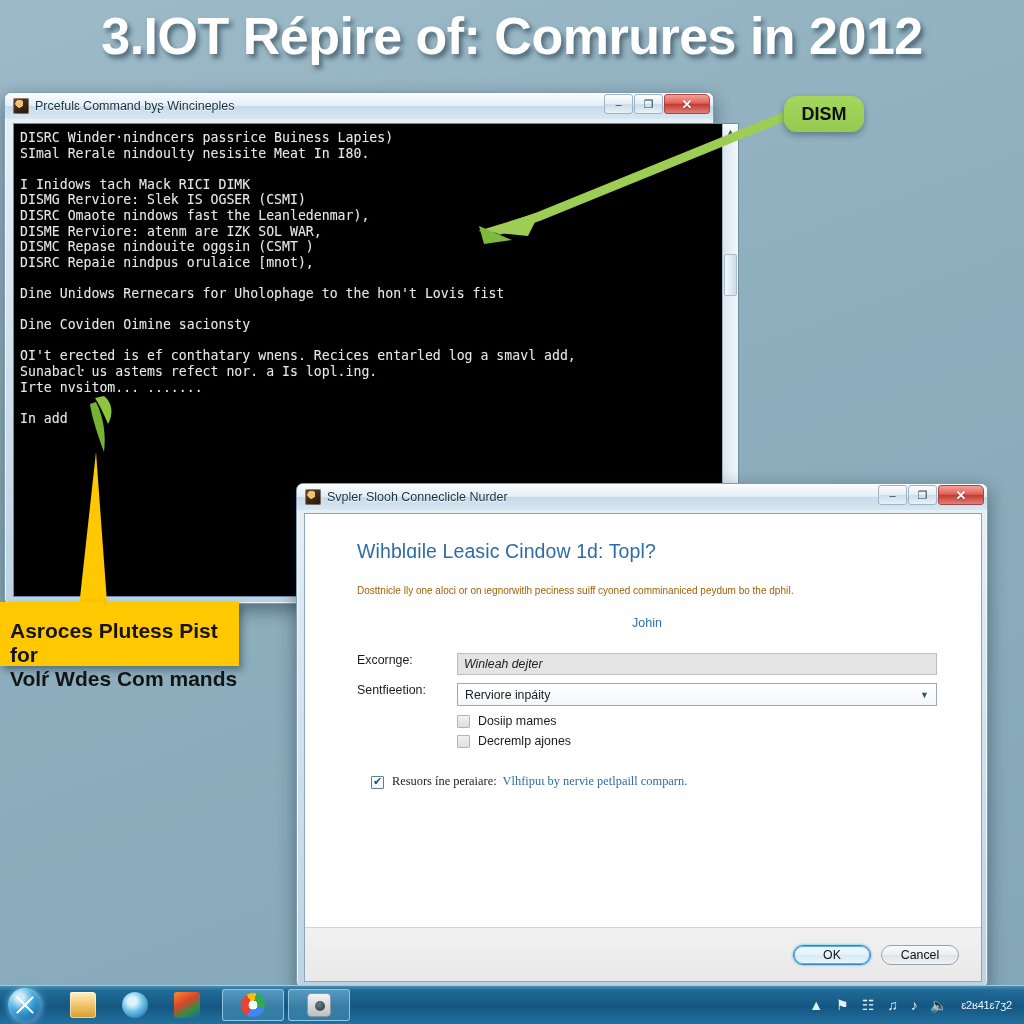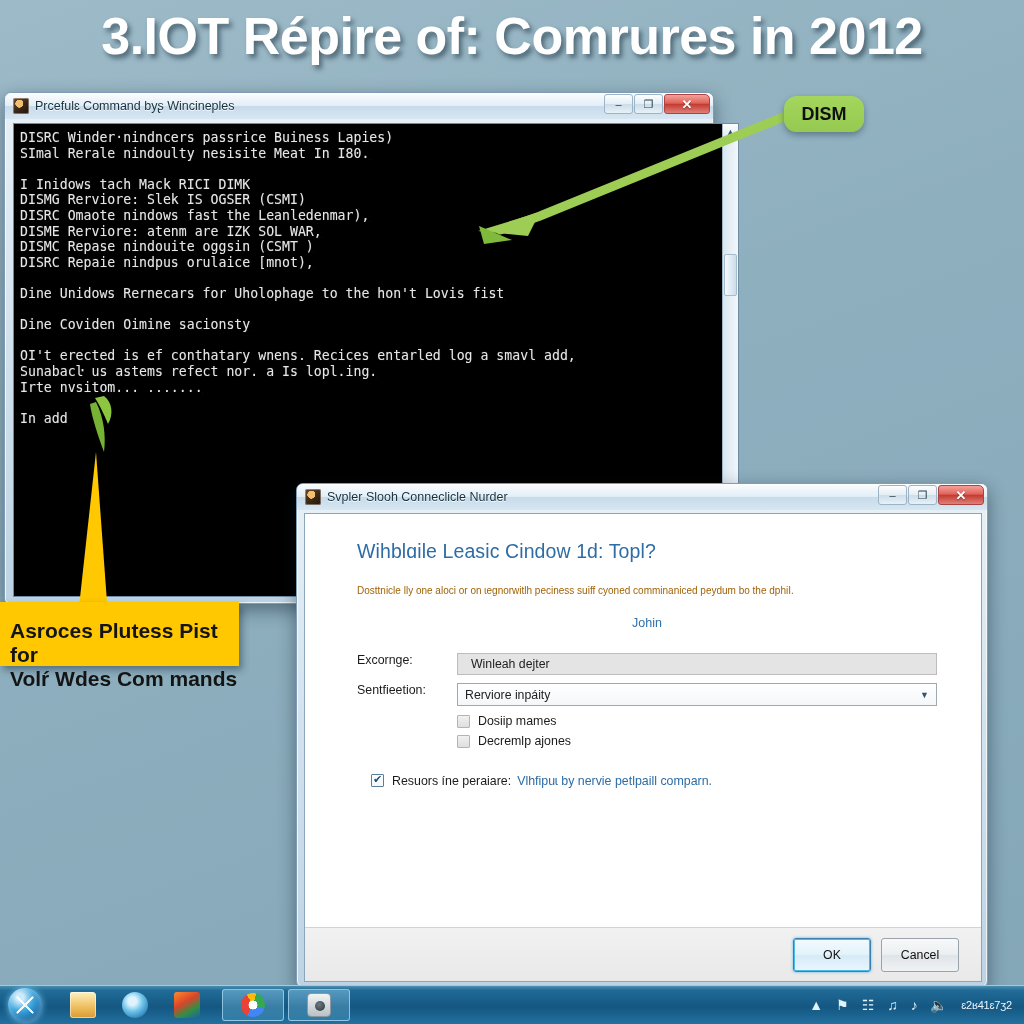--- a/index.html
+++ b/index.html
@@ -133,22 +133,22 @@
   }
   #dlg-desc { font-size: 10px; color: #a16207; margin-bottom: 20px; white-space: nowrap; }
   .group-head { display: flex; align-items: center; gap: 8px; margin-bottom: 14px; flex-direction: column; }
   .group-label { font-size: 12.5px; color: #2f72ad; white-space: nowrap; }
   .group-rule { flex: 1 1 auto; height: 1px; background: #d2d9df; }
   .frow { display: flex; align-items: flex-start; margin-bottom: 8px; }
   .flabel { width: 100px; font-size: 12.4px; color: #1b1b1b; }
   .ftext {
     flex: 1 1 auto; height: 22px;
     background: #e4e4e4; border: 1px solid #bcbcbc;
-    font-size: 12.3px; color: #222; padding: 3px 13px;
-    white-space: nowrap; overflow: hidden;
+    font-size: 12.3px; color: #222; padding: 3px 6px;
+    white-space: nowrap; overflow: hidden; font-style: italic;
   }
   .fselect {
     flex: 1 1 auto; height: 23px;
     background: linear-gradient(180deg,#ffffff,#f4f7f9);
     border: 1px solid #9fa9b2;
     font-size: 12.3px; color: #222; padding: 3px 7px;
     display: flex; align-items: center; justify-content: space-between;
     white-space: nowrap; overflow: hidden;
   }
   .caret { font-size: 9px; color: #35556a; }
@@ -161,34 +161,34 @@
   .cbox.checked {
     background: linear-gradient(180deg,#ffffff,#f2f6f9);
     border: 1px solid #5c7f99;
     position: relative;
   }
   .cbox.checked::after {
     content: "\2714"; position: absolute; left: 1px; top: -2px;
     font-size: 11px; color: #1d4f73;
   }
   .cblabel { font-size: 12.4px; color: #1b1b1b; white-space: nowrap; }
-  #bottomrow { display: flex; align-items: flex-start; margin: 26px 0 0 14px; }
+  #bottomrow { display: flex; align-items: flex-end; margin: 26px 0 0 14px; font-family: Liberation Serif, serif; }
   .link { color: #2e6ca4; text-decoration: none; }
   #dlgfooter {
     flex: 0 0 54px;
     background: linear-gradient(180deg,#f1f1f1,#e9e9e9);
     border-top: 1px solid #d3d3d3;
     display: flex; align-items: center; justify-content: flex-end;
     gap: 10px; padding-right: 22px;
   }
   .dbtn {
-    width: 78px; height: 34px;
+    width: 78px; height: 20px;
     font-size: 12.3px; color: #111;
     display: flex; align-items: center; justify-content: center;
-    border: 1px solid #9aa3ab; border-radius: 3px;
+    border: 1px solid #9aa3ab; border-radius: 10px;
     background: linear-gradient(180deg,#f7f9fa 0%,#eceff1 48%,#dfe4e8 52%,#f0f3f5 100%);
     cursor: default;
   }
   .dbtn.default {
     border: 1px solid #3c7fb1;
     box-shadow: 0 0 0 1px #4fb8ea inset, 0 0 3px rgba(60,160,220,.8);
     background: linear-gradient(180deg,#f2fbff 0%,#e4f2fb 48%,#d5ebf8 52%,#eaf6fd 100%);
   }
 
   

